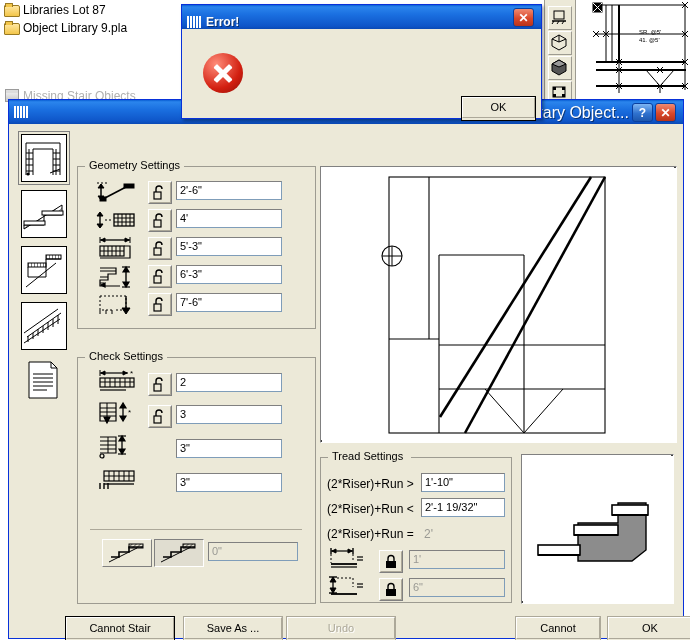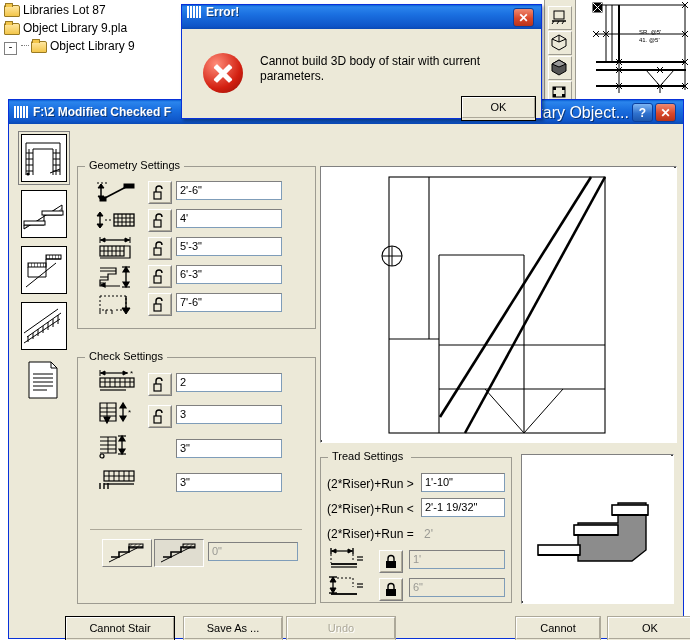--- a/index.html
+++ b/index.html
@@ -40,21 +40,21 @@
   .cadbtn{position:absolute;width:22px;height:22px;background:#ece9d8;border:1px solid #fff;
       border-right-color:#9d9b91;border-bottom-color:#9d9b91;}
   .cadtxt{position:absolute;font-size:6px;font-family:"Liberation Sans",sans-serif;color:#000;white-space:nowrap;}
 
   
   #error-dialog{left:181px;top:4px;width:359px;height:113px;
       border:1px solid #0831d9;background:#ece9d8;
       box-shadow:2px 2px 3px rgba(0,0,0,.35);}
   #error-titlebar{position:absolute;left:0;top:0;width:100%;height:24px;
       background:linear-gradient(180deg,#0a5fd4 0%,#2b85ed 8%,#1a6fe0 40%,#0e55c8 88%,#0a49b4 100%);
-      display:flex;align-items:flex-start;}
+      display:flex;align-items:flex-end;}
   .tb-ico{width:16px;height:14px;margin:0 4px 0 4px;position:relative;flex:none;}
   .tb-ico i{position:absolute;top:1px;width:2px;height:12px;background:#fff;}
   .tb-title{color:#fff;font-weight:bold;font-size:12px;text-shadow:1px 1px 0 rgba(0,0,0,.45);}
   .tb-btn{width:19px;height:17px;margin-right:3px;border:1px solid #0a3f9e;border-radius:3px;
       display:flex;align-items:center;justify-content:center;color:#fff;font-weight:bold;font-size:12px;}
   .tb-close{background:linear-gradient(180deg,#f08a70,#d9482b 55%,#b8331a);}
   .tb-help{background:linear-gradient(180deg,#7fb6f2,#2f72cf 55%,#1d57ad);}
   #error-body{position:absolute;left:0;top:24px;right:0;bottom:0;}
   #error-icon{position:absolute;left:21px;top:24px;width:40px;height:40px;border-radius:50%;
       background:radial-gradient(circle at 33% 28%,#ff8d7a,#d21f10 62%,#8e1008);}
@@ -122,22 +122,22 @@
 </head>
 <body>
 
 <div class="abs" id="bg-tree">
   <div class="tree-row" style="left:4px;top:2px;">
     <span class="folder-ico"></span><span>Libraries Lot 87</span>
   </div>
   <div class="tree-row" style="left:4px;top:20px;">
     <span class="folder-ico"></span><span>Object Library 9.pla</span>
   </div>
-  <div class="tree-row" style="left:4px;top:38px;">
-    <span class="expander">-</span><span class="dotline"></span><span class="folder-ico"></span><span>Object Library 9</span>
+  <div class="tree-row tree-dim" style="left:4px;top:88px;">
+    <span class="box-ico gray"></span><span>Missing Stair Objects</span>
   </div>
 </div>
 
 <div class="abs" id="bg-cad">
   <div class="cadbar" style="left:4px;top:-4px;width:30px;height:110px;"></div>
   <div class="cadbtn" style="left:8px;top:6px;">
     <svg width="20" height="20" viewBox="0 0 20 20">
         <rect x="5" y="4" width="10" height="8" fill="none" stroke="#000"></rect>
         <line x1="3" y1="14" x2="17" y2="14" stroke="#000" stroke-width="1.5"></line>
         <line x1="5" y1="14" x2="3" y2="17" stroke="#000"></line>
@@ -218,21 +218,20 @@
 
 <div class="abs" id="main-dialog">
   <div id="main-titlebar">
     <span class="tb-ico">
       <i style="left:1px"></i>
         <i style="left:4px"></i>
         <i style="left:7px"></i>
         <i style="left:10px"></i>
         <i style="left:13px"></i>
     </span>
-    <span id="main-title">F:\2 Modified Checked F</span>
     <span class="abs" style="right:54px;top:4px;color:#fff;font-weight:normal;font-size:16px;text-shadow:1px 1px 0 rgba(0,0,0,.45);">rary Object...</span>
     <span class="tb-btn tb-help" style="position:absolute;right:27px;top:3px;">?</span>
     <span class="tb-btn tb-close" style="position:absolute;right:4px;top:3px;">✕</span>
   </div>
 
   <div id="main-body">
 
     <div id="tabstrip">
       <div class="vtab sel">
         <div class="frame">
@@ -725,18 +724,17 @@
         <i style="left:4px"></i>
         <i style="left:7px"></i>
         <i style="left:10px"></i>
         <i style="left:13px"></i>
     </span>
     <span class="tb-title">Error!</span>
     <span class="tb-btn tb-close" style="position:absolute;right:4px;top:3px;">✕</span>
   </div>
   <div id="error-body">
     <div id="error-icon"></div>
-    <div id="error-msg">Cannot build 3D body of stair with current parameters.</div>
     <div id="error-ok">
       <span>OK</span>
     </div>
   </div>
 </div>
 
 </body></html>

